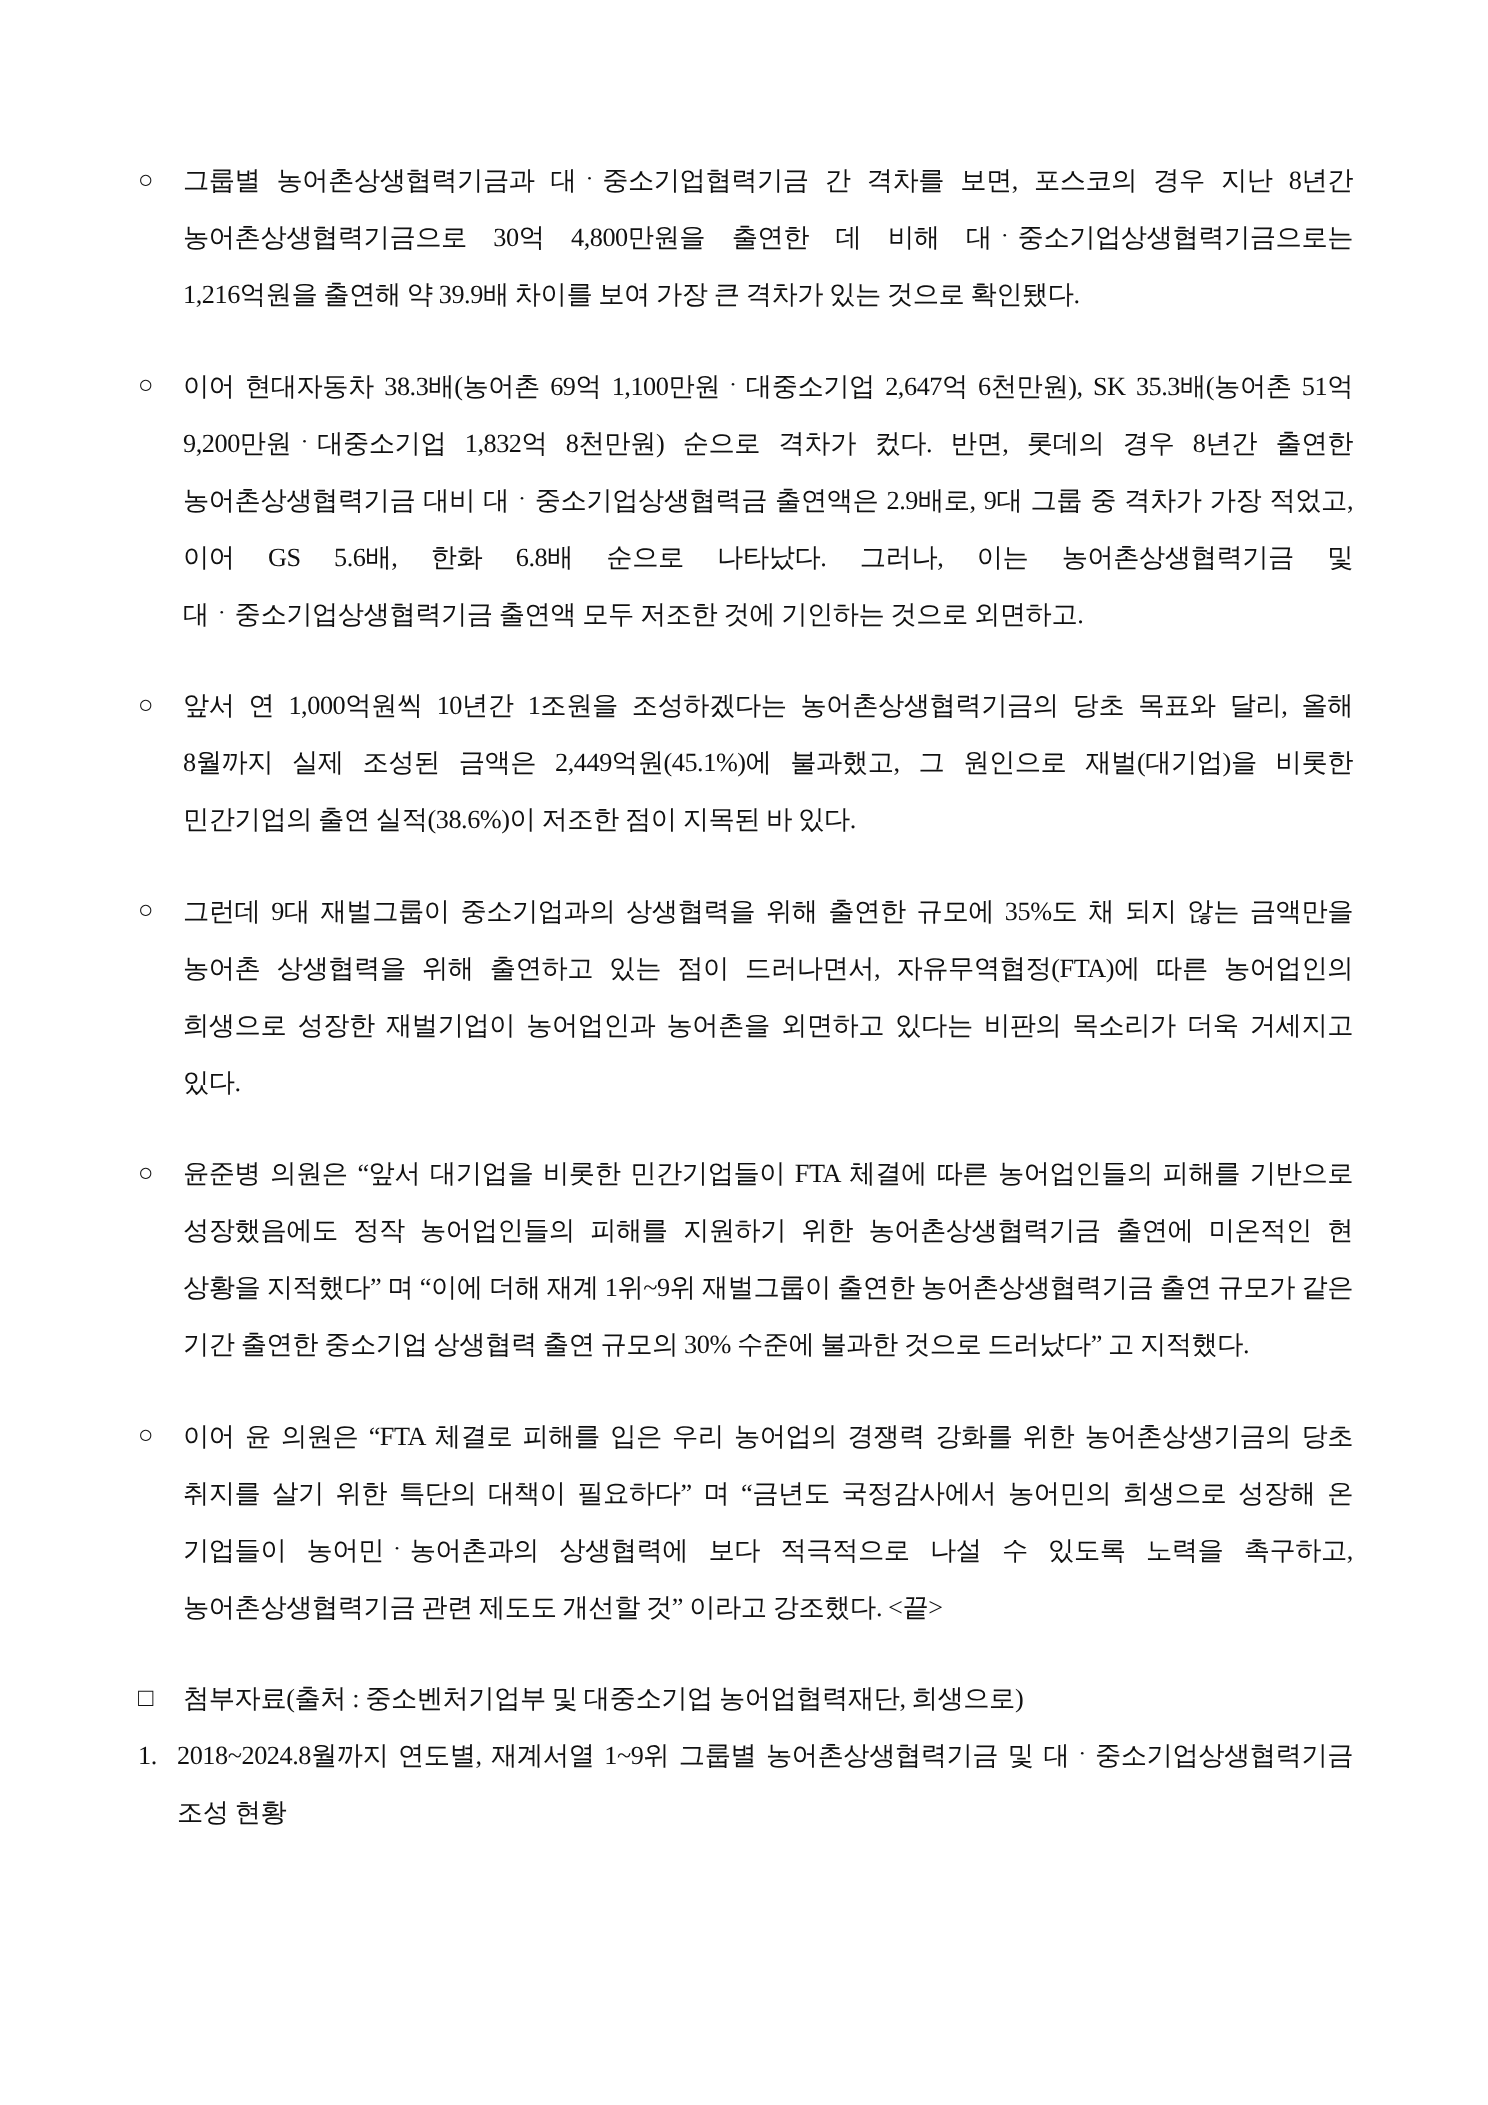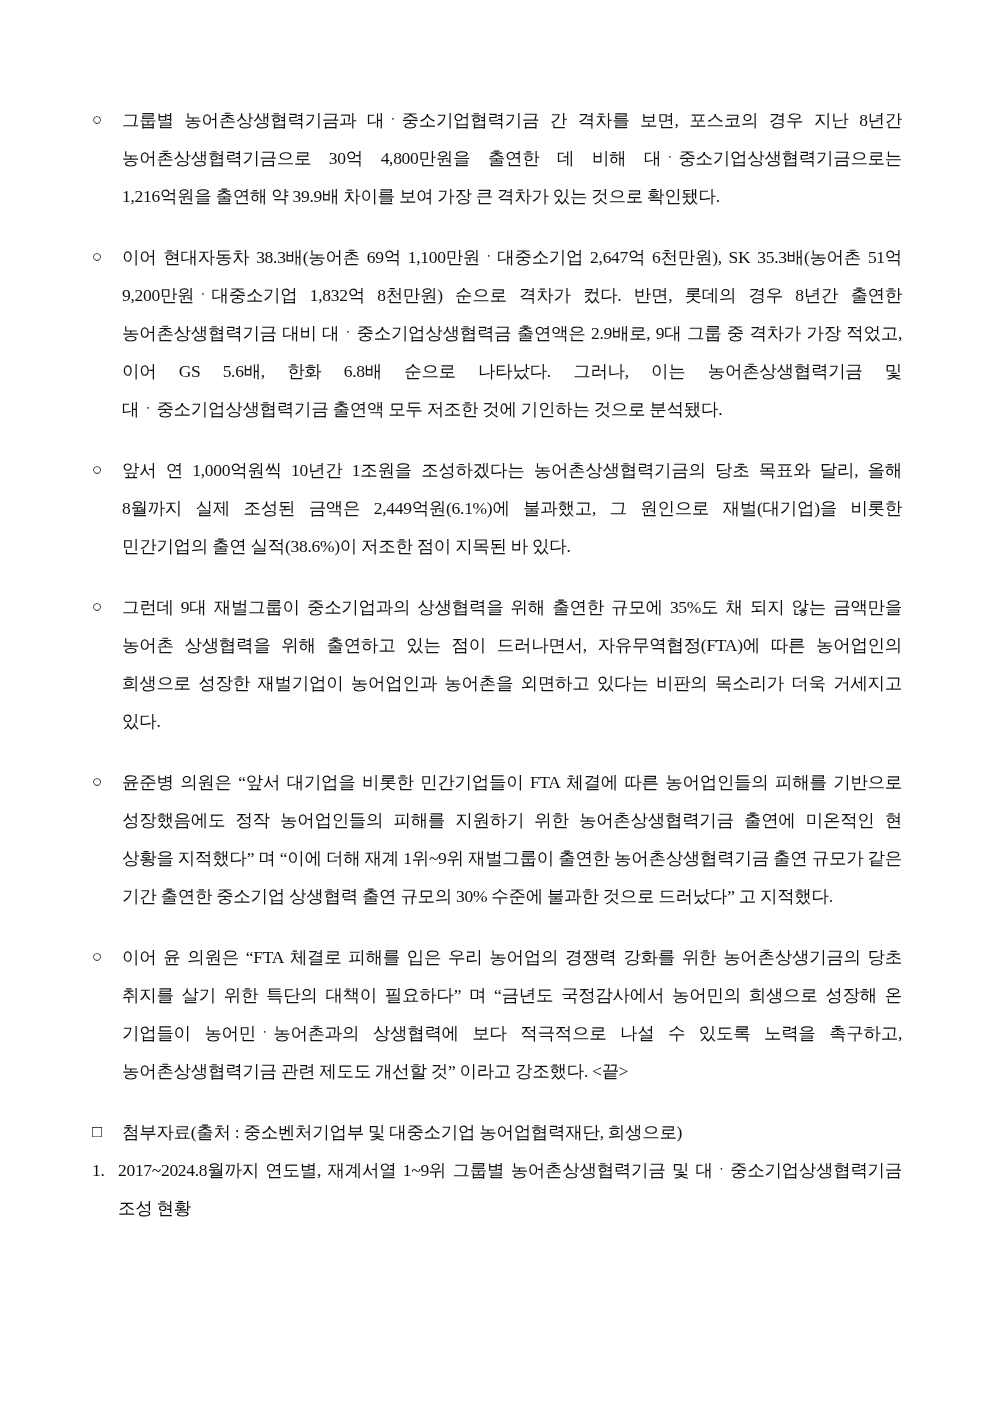--- a/index.html
+++ b/index.html
@@ -64,26 +64,26 @@
 
 <div class="page">
 
   <div class="para">
     <span class="marker">○</span>
     <span class="ptext">그룹별 농어촌상생협력기금과 대ㆍ중소기업협력기금 간 격차를 보면, 포스코의 경우 지난 8년간 농어촌상생협력기금으로 30억 4,800만원을 출연한 데 비해 대ㆍ중소기업상생협력기금으로는 1,216억원을 출연해 약 39.9배 차이를 보여 가장 큰 격차가 있는 것으로 확인됐다.</span>
   </div>
 
   <div class="para">
     <span class="marker">○</span>
-    <span class="ptext">이어 현대자동차 38.3배(농어촌 69억 1,100만원ㆍ대중소기업 2,647억 6천만원), SK 35.3배(농어촌 51억 9,200만원ㆍ대중소기업 1,832억 8천만원) 순으로 격차가 컸다. 반면, 롯데의 경우 8년간 출연한 농어촌상생협력기금 대비 대ㆍ중소기업상생협력금 출연액은 2.9배로, 9대 그룹 중 격차가 가장 적었고, 이어 GS 5.6배, 한화 6.8배 순으로 나타났다. 그러나, 이는 농어촌상생협력기금 및 대ㆍ중소기업상생협력기금 출연액 모두 저조한 것에 기인하는 것으로 분석됐다.</span>
+    <span class="ptext">이어 현대자동차 38.3배(농어촌 69억 1,100만원ㆍ대중소기업 2,647억 6천만원), SK 35.3배(농어촌 51억 9,200만원ㆍ대중소기업 1,832억 8천만원) 순으로 격차가 컸다. 반면, 롯데의 경우 8년간 출연한 농어촌상생협력기금 대비 대ㆍ중소기업상생협력금 출연액은 2.9배로, 9대 그룹 중 격차가 가장 적었고, 이어 GS 5.6배, 한화 6.8배 순으로 나타났다. 그러나, 이는 농어촌상생협력기금 및 대ㆍ중소기업상생협력기금 출연액 모두 저조한 것에 기인하는 것으로 외면하고.</span>
   </div>
 
   <div class="para">
     <span class="marker">○</span>
-    <span class="ptext">앞서 연 1,000억원씩 10년간 1조원을 조성하겠다는 농어촌상생협력기금의 당초 목표와 달리, 올해 8월까지 실제 조성된 금액은 2,449억원(6.1%)에 불과했고, 그 원인으로 재벌(대기업)을 비롯한 민간기업의 출연 실적(38.6%)이 저조한 점이 지목된 바 있다.</span>
+    <span class="ptext">앞서 연 1,000억원씩 10년간 1조원을 조성하겠다는 농어촌상생협력기금의 당초 목표와 달리, 올해 8월까지 실제 조성된 금액은 2,449억원(45.1%)에 불과했고, 그 원인으로 재벌(대기업)을 비롯한 민간기업의 출연 실적(38.6%)이 저조한 점이 지목된 바 있다.</span>
   </div>
 
   <div class="para">
     <span class="marker">○</span>
     <span class="ptext">그런데 9대 재벌그룹이 중소기업과의 상생협력을 위해 출연한 규모에 35%도 채 되지 않는 금액만을 농어촌 상생협력을 위해 출연하고 있는 점이 드러나면서, 자유무역협정(FTA)에 따른 농어업인의 희생으로 성장한 재벌기업이 농어업인과 농어촌을 외면하고 있다는 비판의 목소리가 더욱 거세지고 있다.</span>
   </div>
 
   <div class="para">
     <span class="marker">○</span>
     <span class="ptext">윤준병 의원은 “앞서 대기업을 비롯한 민간기업들이 FTA 체결에 따른 농어업인들의 피해를 기반으로 성장했음에도 정작 농어업인들의 피해를 지원하기 위한 농어촌상생협력기금 출연에 미온적인 현 상황을 지적했다” 며 “이에 더해 재계 1위~9위 재벌그룹이 출연한 농어촌상생협력기금 출연 규모가 같은 기간 출연한 중소기업 상생협력 출연 규모의 30% 수준에 불과한 것으로 드러났다” 고 지적했다.</span>
@@ -94,16 +94,16 @@
     <span class="ptext">이어 윤 의원은 “FTA 체결로 피해를 입은 우리 농어업의 경쟁력 강화를 위한 농어촌상생기금의 당초 취지를 살기 위한 특단의 대책이 필요하다” 며 “금년도 국정감사에서 농어민의 희생으로 성장해 온 기업들이 농어민ㆍ농어촌과의 상생협력에 보다 적극적으로 나설 수 있도록 노력을 촉구하고, 농어촌상생협력기금 관련 제도도 개선할 것” 이라고 강조했다. &lt;끝&gt;</span>
   </div>
 
   <div class="para attach-header">
     <span class="marker">□</span>
     <span class="ptext">첨부자료(출처 : 중소벤처기업부 및 대중소기업 농어업협력재단, 희생으로)</span>
   </div>
 
   <div class="attach-item">
     <span class="num">1.</span>
-    <span class="itext">2017~2024.8월까지 연도별, 재계서열 1~9위 그룹별 농어촌상생협력기금 및 대ㆍ중소기업상생협력기금 조성 현황</span>
+    <span class="itext">2018~2024.8월까지 연도별, 재계서열 1~9위 그룹별 농어촌상생협력기금 및 대ㆍ중소기업상생협력기금 조성 현황</span>
   </div>
 
 </div>
 
 </body></html>

